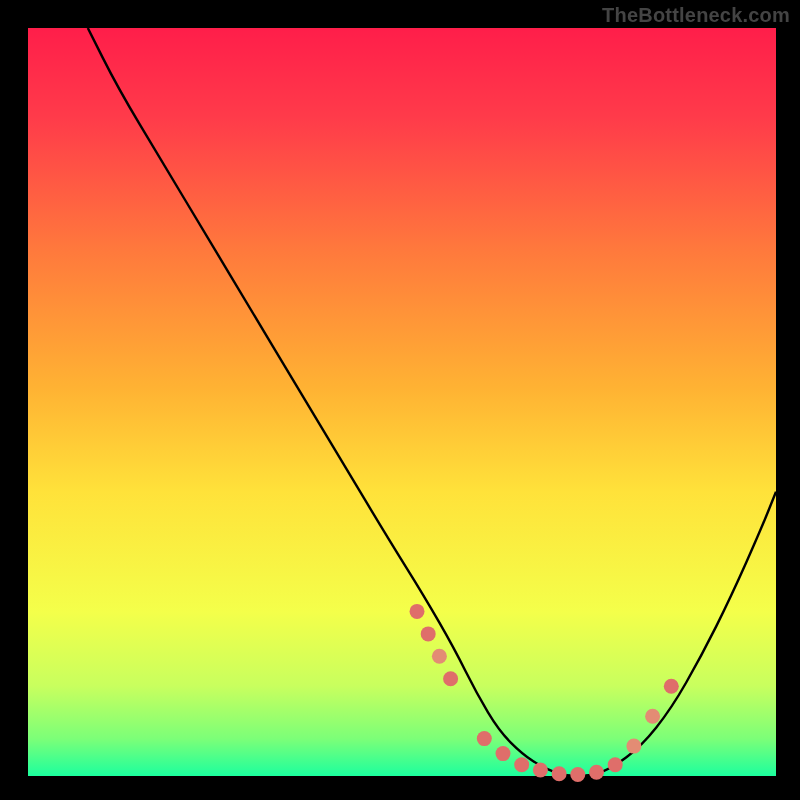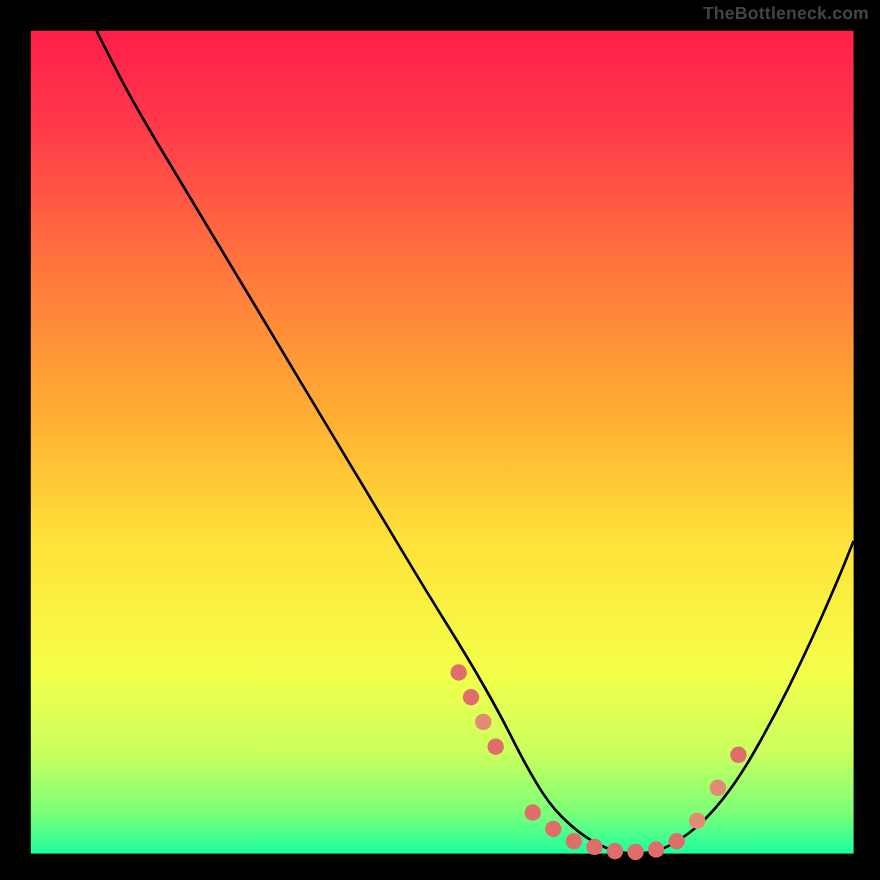--- a/index.html
+++ b/index.html
@@ -15,21 +15,21 @@
     position: relative;
     width: 800px;
     height: 800px;
     background: #000;
   }
   .watermark {
     position: absolute;
     top: 4px;
     right: 10px;
     color: #444;
-    font-size: 16px;
+    font-size: 20px;
     font-weight: 600;
     letter-spacing: 0.2px;
     user-select: none;
   }
   svg {
     position: absolute;
     left: 0;
     top: 0;
   }
 </style>

